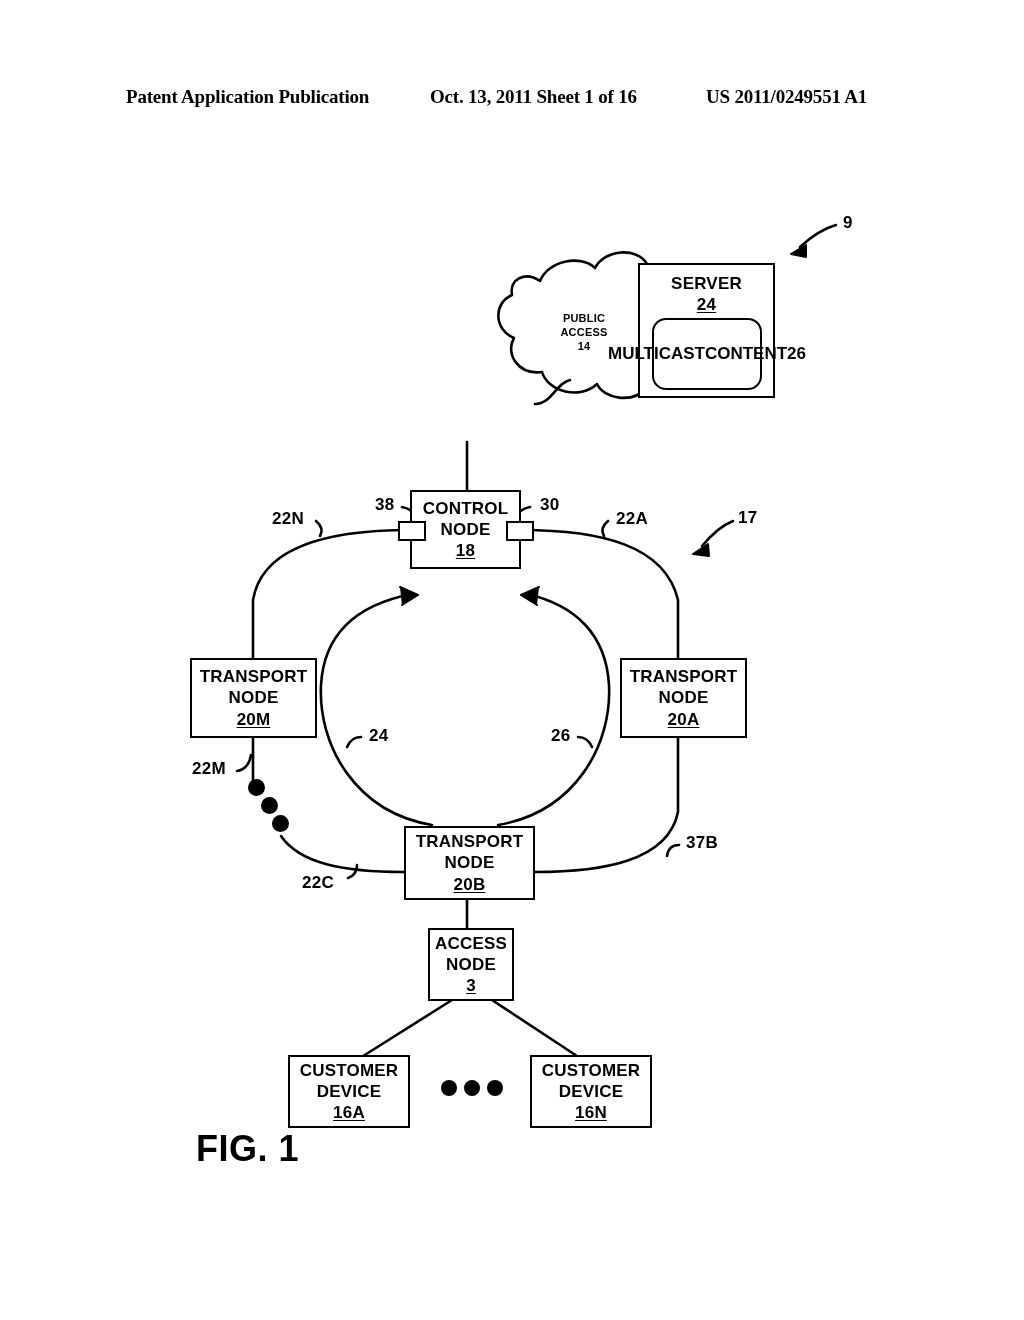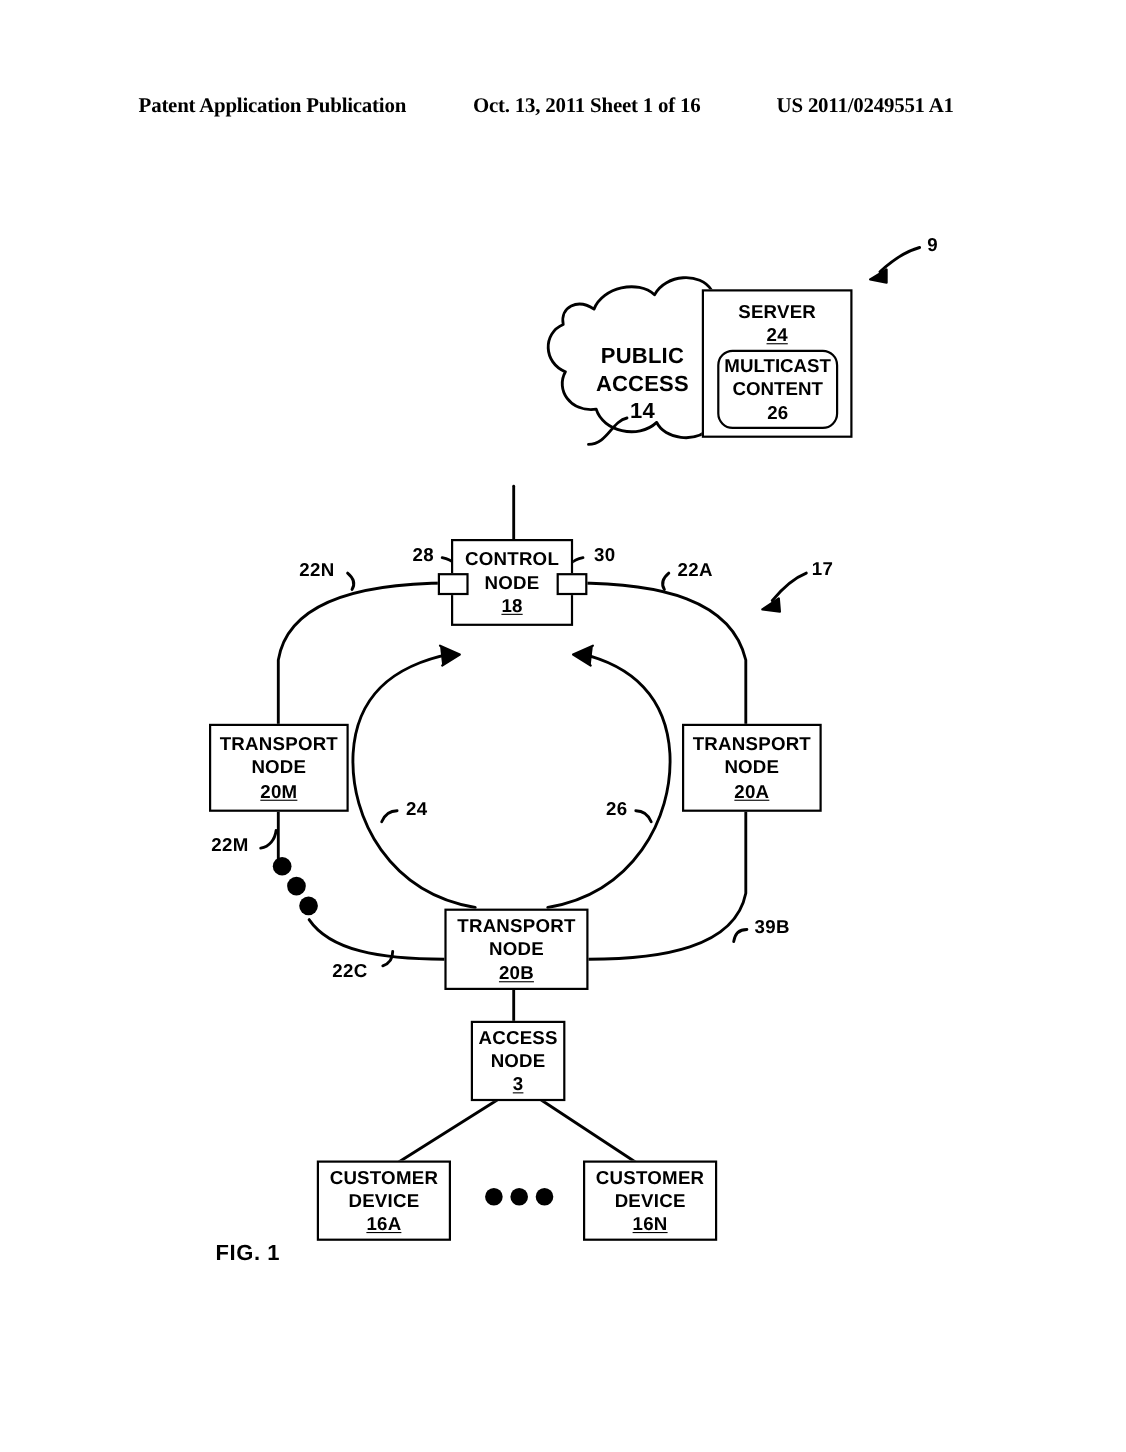--- a/index.html
+++ b/index.html
@@ -70,21 +70,21 @@
     text-decoration: underline;
     text-underline-offset: 2px;
   }
   .rounded-box {
     position: absolute;
     box-sizing: border-box;
     border: 2.5px solid #000;
     border-radius: 14px;
     background: #fff;
     display: flex;
-    flex-direction: column;
+    flex-direction: row;
     align-items: center;
     justify-content: center;
     text-align: center;
     font-size: 17px;
     font-weight: bold;
     line-height: 1.24;
   }
 
   
   .port {
@@ -92,21 +92,21 @@
     box-sizing: border-box;
     border: 2.5px solid #000;
     background: #fff;
     z-index: 5;
   }
 
   
   .cloud-label {
     position: absolute;
     text-align: center;
-    font-size: 20px;
+    font-size: 11px;
     font-weight: bold;
     line-height: 1.26;
     letter-spacing: 0.2px;
   }
 
   
   .callout {
     position: absolute;
     font-size: 17px;
     font-weight: bold;
@@ -119,21 +119,21 @@
     position: absolute;
     background: #000;
     border-radius: 50%;
   }
 
   
   #fig-caption {
     position: absolute;
     left: 196px;
     top: 1128px;
-    font-size: 20px;
+    font-size: 36px;
     font-weight: bold;
     letter-spacing: 0.5px;
   }
 </style>
 </head>
 <body>
 
 <div id="page-header">
   <span class="hdr-left">Patent Application Publication</span>
   <span class="hdr-mid">Oct. 13, 2011  Sheet 1 of 16</span>
@@ -269,24 +269,24 @@
   <div class="dot" style="left:441px; top:1080px; width:16px; height:16px;"></div>
   <div class="dot" style="left:464px; top:1080px; width:16px; height:16px;"></div>
   <div class="dot" style="left:487px; top:1080px; width:16px; height:16px;"></div>
 
   <div class="dot" style="left:248px; top:779px; width:17px; height:17px;"></div>
   <div class="dot" style="left:261px; top:797px; width:17px; height:17px;"></div>
   <div class="dot" style="left:272px; top:815px; width:17px; height:17px;"></div>
 
   <div class="callout" style="left:843px; top:213px;">9</div>
   <div class="callout" style="left:738px; top:508px;">17</div>
-  <div class="callout" style="left:375px; top:495px;">28</div>
+  <div class="callout" style="left:375px; top:495px;">38</div>
   <div class="callout" style="left:540px; top:495px;">30</div>
   <div class="callout" style="left:272px; top:509px;">22N</div>
   <div class="callout" style="left:616px; top:509px;">22A</div>
   <div class="callout" style="left:192px; top:759px;">22M</div>
-  <div class="callout" style="left:686px; top:833px;">39B</div>
+  <div class="callout" style="left:686px; top:833px;">37B</div>
   <div class="callout" style="left:302px; top:873px;">22C</div>
   <div class="callout" style="left:369px; top:726px;">24</div>
   <div class="callout" style="left:551px; top:726px;">26</div>
 
   <div id="fig-caption">FIG. 1</div>
 </div>
 
 </body></html>

